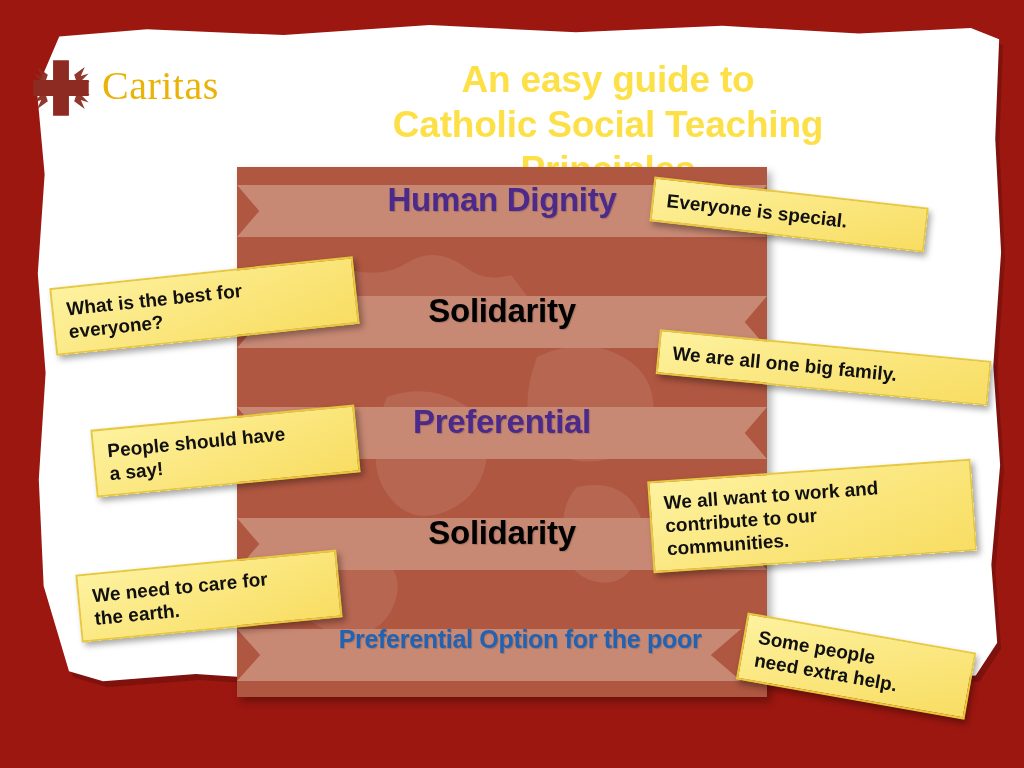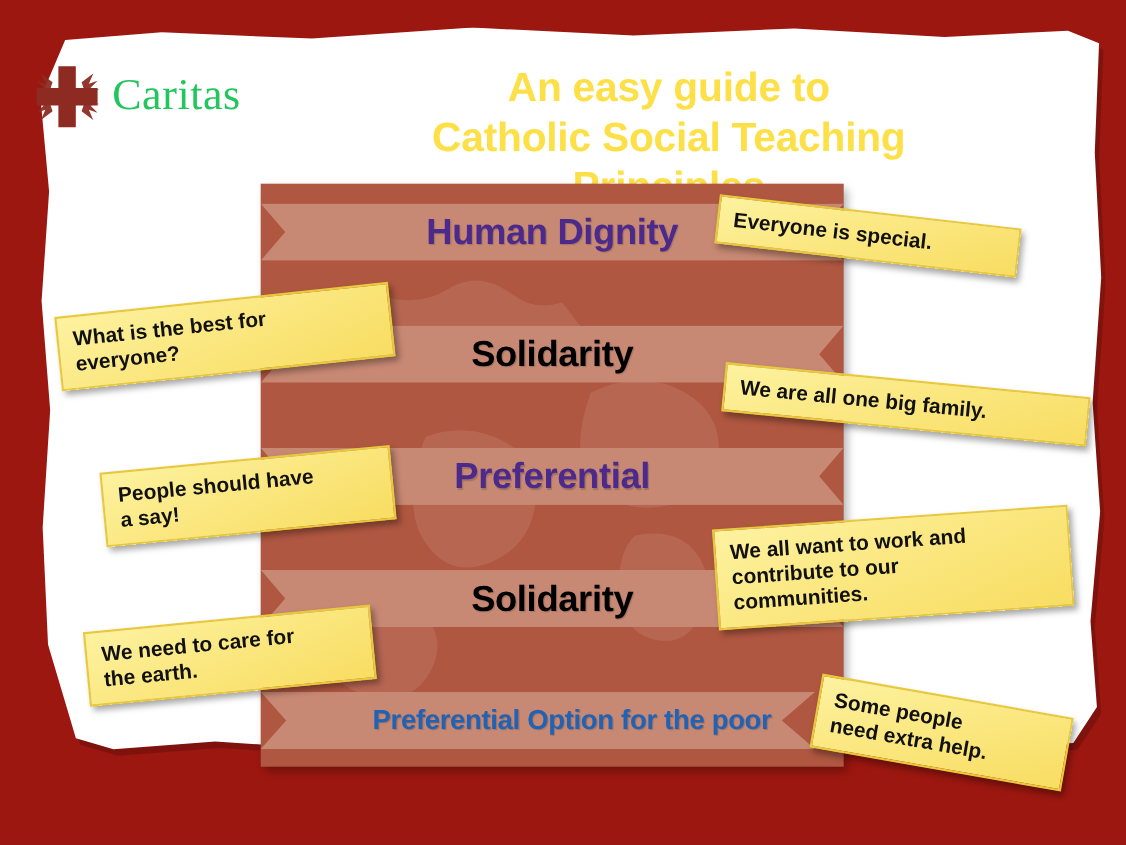--- a/index.html
+++ b/index.html
@@ -67,21 +67,21 @@
     left: 28px;
     top: 55px;
     display: flex;
     align-items: center;
     gap: 8px;
   }
   .logo-mark { width: 66px; height: 66px; display: block; }
   .logo-word {
     font-family: "Liberation Serif", serif;
     font-size: 40px;
-    color: #22c55e;
+    color: #eab308;
     letter-spacing: 0.5px;
     line-height: 1;
     padding-bottom: 4px;
   }
 
   
   .title {
     position: absolute;
     left: 248px;
     top: 57px;
@@ -119,21 +119,20 @@
     flex-direction: column;
     justify-content: space-between;
     padding: 14px 0 12px 0;
     box-sizing: border-box;
   }
 
   .row {
     position: relative;
     height: 60px;
     display: flex;
-    align-items: center;
     justify-content: center;
   }
   .ribbon {
     position: absolute;
     left: 0;
     right: 0;
     top: 4px;
     bottom: 4px;
     background: #c88974;
     clip-path: polygon(0% 0%, 100% 0%, 100% 100%, 0% 100%, 4.2% 50%);

